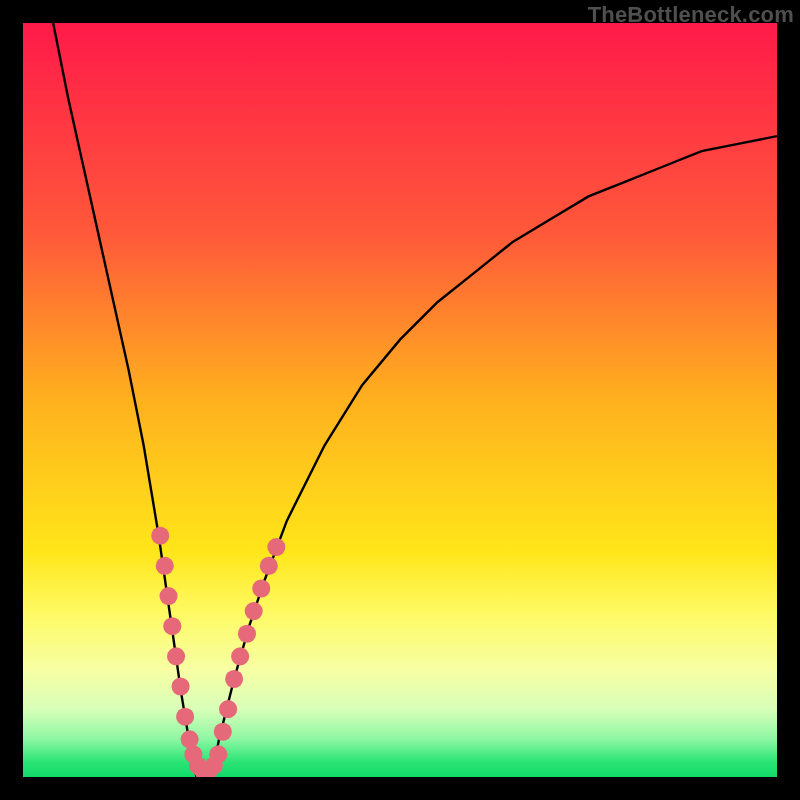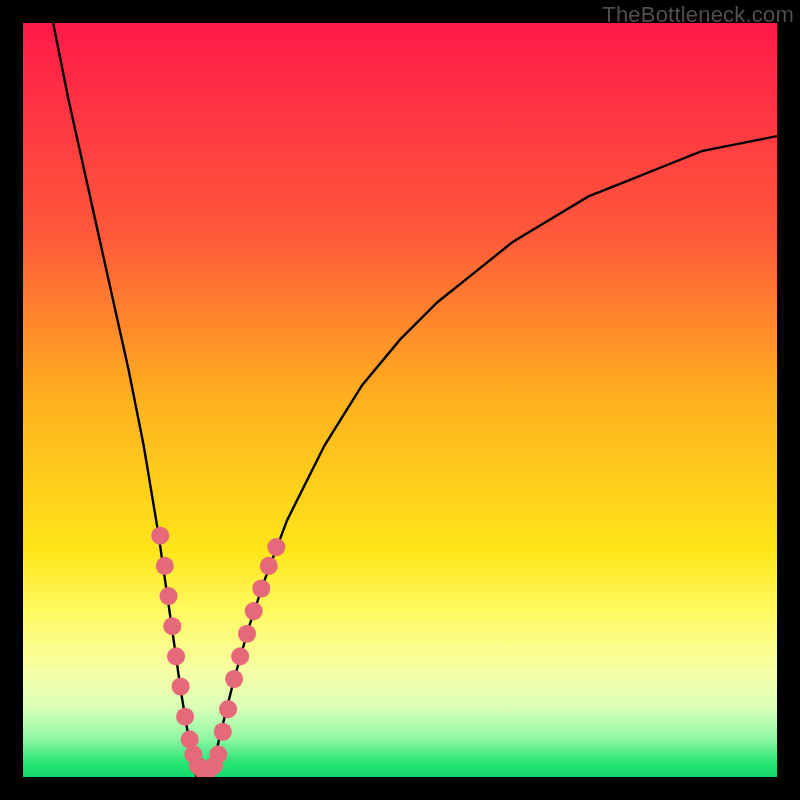--- a/index.html
+++ b/index.html
@@ -25,21 +25,21 @@
     top: 0;
     width: 754px;
     height: 754px;
   }
   .watermark {
     position: absolute;
     top: 2px;
     right: 6px;
     color: #4f4f4f;
     font-size: 22px;
-    font-weight: 400;
+    font-weight: 700;
     letter-spacing: 0.2px;
     user-select: none;
   }
   svg { display: block; }
 </style>
 </head>
 <body>
 
 <div class="frame">
   <svg class="plot-area" viewBox="0 0 754 754" preserveAspectRatio="none">

